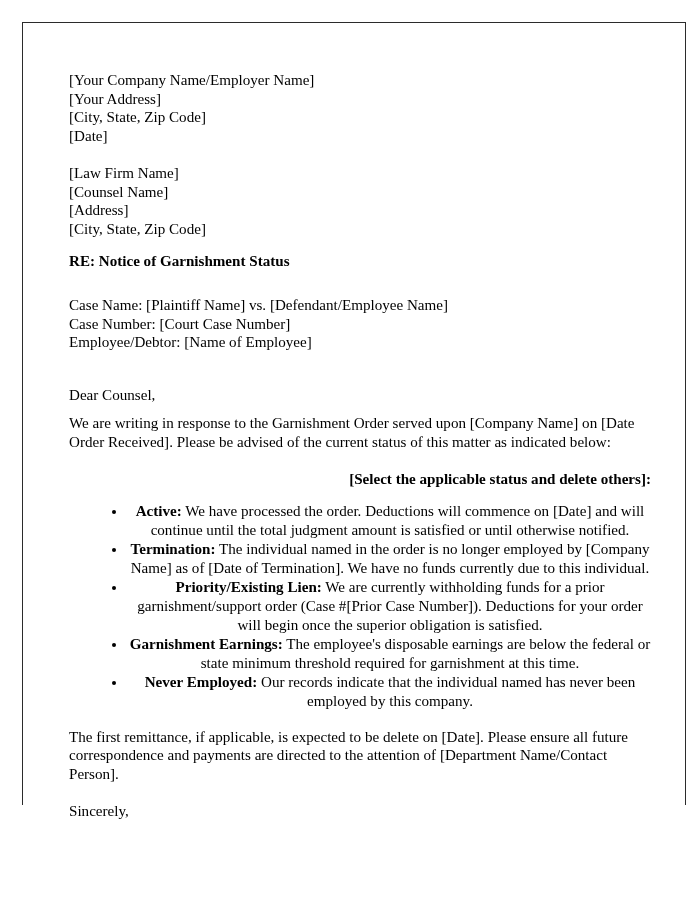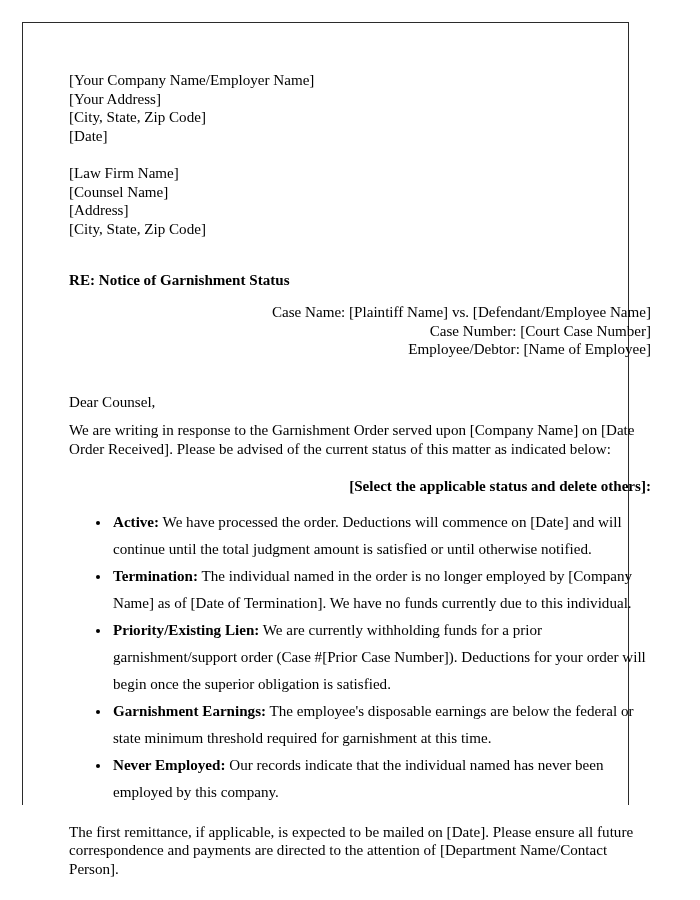--- a/index.html
+++ b/index.html
@@ -13,21 +13,21 @@
     overflow: hidden;
     font-family: "Liberation Serif", "DejaVu Serif", serif;
     color: #000000;
   }
 
   
   .page-frame {
     position: absolute;
     left: 22px;
     top: 22px;
-    width: 607px;
+    width: 664px;
     height: 783px;
     border-left: 1.2px solid #2b2b2b;
     border-top: 1.2px solid #2b2b2b;
     border-right: 1.2px solid #2b2b2b;
     border-bottom: none;
     box-sizing: border-box;
     background: #ffffff;
   }
 
   .doc-body {
@@ -42,27 +42,26 @@
   .addr-block {
     white-space: pre-line;
   }
 
   .spacer-line {
     height: 18.6px;
   }
 
   .re-line {
     font-weight: bold;
-    margin-top: 33px;
+    margin-top: 14px;
   }
 
   .case-block {
-    margin-top: 13px;
+    margin-top: 25px;
     white-space: pre-line;
-    text-align: right;
   }
 
   .salutation {
     margin-top: 34px;
   }
 
   .para {
     margin-top: 10px;
     text-align: left;
   }
@@ -72,23 +71,24 @@
     margin-top: 18.6px;
     text-align: right;
   }
 
   ul.status-list {
     margin: 13px 0 0 0;
     padding-left: 42px;
     list-style-type: disc;
   }
   ul.status-list li {
-    margin: 0 0 0 0;
+    margin: 0 0 0 16px;
     padding-left: 2px;
-    line-height: 27px;
+    line-height: 19px;
+    text-align: center;
   }
   ul.status-list li b {
     font-weight: bold;
   }
 
   .closing-para {
     margin-top: 17px;
   }
 
   .sincerely {
@@ -136,18 +136,18 @@
         <b>Priority/Existing Lien:</b><span> We are currently withholding funds for a prior garnishment/support order (Case #[Prior Case Number]). Deductions for your order will begin once the superior obligation is satisfied.</span>
       </li>
       <li>
         <b>Garnishment Earnings:</b><span> The employee's disposable earnings are below the federal or state minimum threshold required for garnishment at this time.</span>
       </li>
       <li>
         <b>Never Employed:</b><span> Our records indicate that the individual named has never been employed by this company.</span>
       </li>
     </ul>
 
-    <div class="closing-para">The first remittance, if applicable, is expected to be mailed on [Date]. Please ensure all future correspondence and payments are directed to the attention of [Department Name/Contact Person].</div>
+    <div class="closing-para">The first remittance, if applicable, is expected to be delete on [Date]. Please ensure all future correspondence and payments are directed to the attention of [Department Name/Contact Person].</div>
 
     <div class="sincerely">Sincerely,</div>
 
   </div>
 </div>
 
 </body></html>

